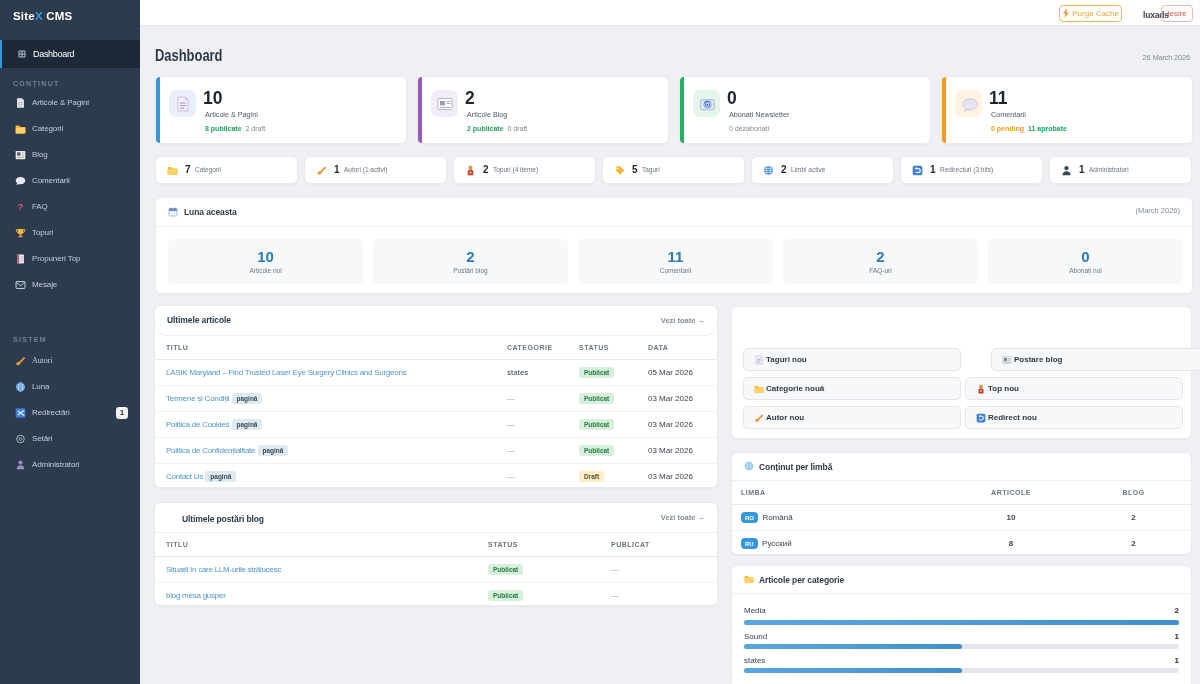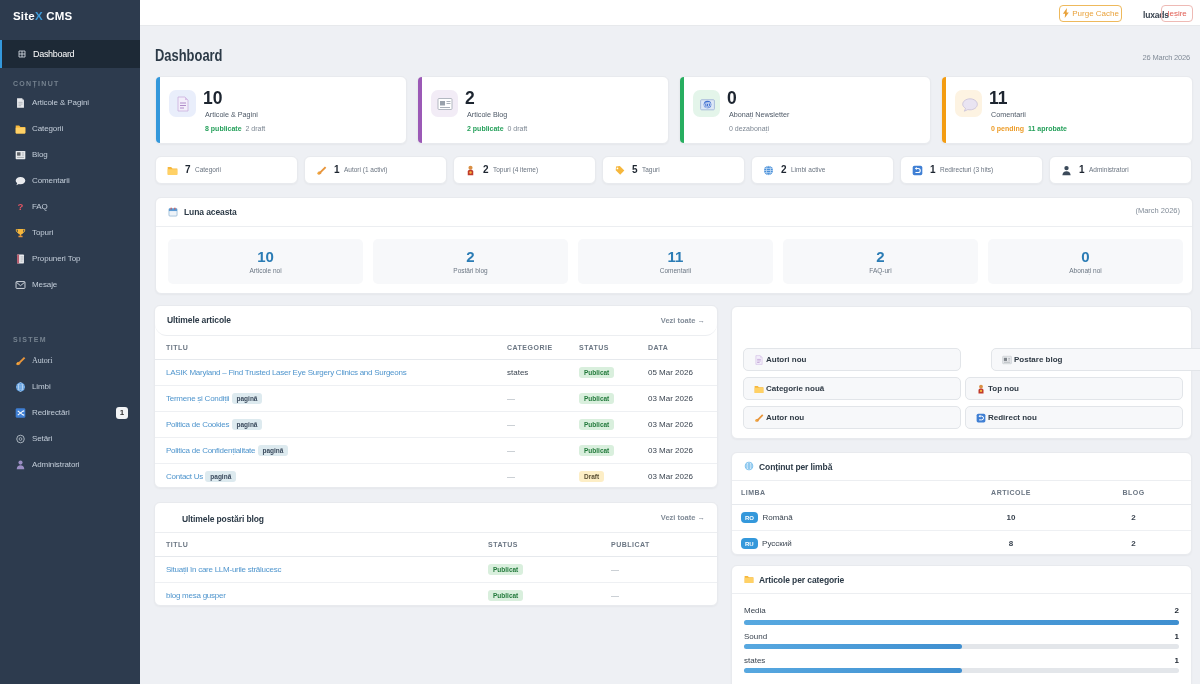--- a/index.html
+++ b/index.html
@@ -158,21 +158,21 @@
         <path fill="#f6b73c" d="M2 13l3-1-2-2z"></path>
       </svg>
       <span class="lb">Autori</span>
     </div>
   <div class="navitem" style="top:374px;">
       <svg class="ic" viewBox="0 0 16 16">
         <circle cx="8" cy="8" r="6.5" fill="#4a90d9"></circle>
         <ellipse cx="8" cy="8" rx="3" ry="6.5" fill="none" stroke="#cfe3f7" stroke-width="1"></ellipse>
         <path stroke="#cfe3f7" stroke-width="1" d="M1.5 8h13M2.5 5h11M2.5 11h11"></path>
       </svg>
-      <span class="lb">Limbi</span>
+      <span class="lb">Luna</span>
     </div>
   <div class="navitem" id="nav-redir" style="top:400px;">
       <svg class="ic" viewBox="0 0 16 16">
         <rect x="1" y="1" width="14" height="14" rx="2" fill="#3f7fd4"></rect>
         <path fill="none" stroke="#fff" stroke-width="1.5" d="M4 11l8-6M4 5l8 6"></path>
         <path fill="#fff" d="M12 3.5l2 1.5-2 1.5zM12 9.5l2 1.5-2 1.5z"></path>
       </svg>
       <span class="lb">Redirectări</span>
       <span class="badge1">1</span>
     </div>
@@ -419,21 +419,21 @@
           </tr>
     </tbody>
       </table>
   </div>
 
   <div class="card" style="left:591px; top:280px; width:461px; height:133px;">
     <div class="qbtn" style="left:11px; top:41px;"><svg width="14" height="14" viewBox="0 0 16 16">
           <path fill="#f3eefb" stroke="#c9aede" stroke-width=".8" d="M3 1h7l3 3v11H3z"></path>
           <path fill="#d8c2e8" d="M10 1l3 3h-3z"></path>
           <path stroke="#b08cc9" stroke-width="1" d="M5 7h6M5 9.5h6M5 12h4"></path>
-        </svg><span>Autori nou</span></div>
+        </svg><span>Taguri nou</span></div>
     <div class="qbtn" style="left:233px; top:41px;margin-left:26px;"><svg width="14" height="14" viewBox="0 0 16 16">
           <rect x="1" y="2" width="14" height="12" rx="1" fill="#e8eaed" stroke="#b9bec4" stroke-width=".8"></rect>
           <rect x="3" y="4.5" width="5" height="5" fill="#7d838a"></rect>
           <path stroke="#9aa0a6" stroke-width="1.1" d="M10 5.5h3M10 8h3M3 11.5h10"></path>
         </svg><span>Postare blog</span></div>
     <div class="qbtn" style="left:11px; top:70px;"><svg width="14" height="14" viewBox="0 0 16 16">
           <path fill="#f6b73c" d="M1 3h5l2 2h7v8.5a1 1 0 0 1-1 1H2a1 1 0 0 1-1-1z"></path>
           <path fill="#ffd166" d="M1 6h14v7.5a1 1 0 0 1-1 1H2a1 1 0 0 1-1-1z"></path>
         </svg><span>Categorie nouă</span></div>
     <div class="qbtn" style="left:233px; top:70px;"><svg width="14" height="14" viewBox="0 0 16 16">

